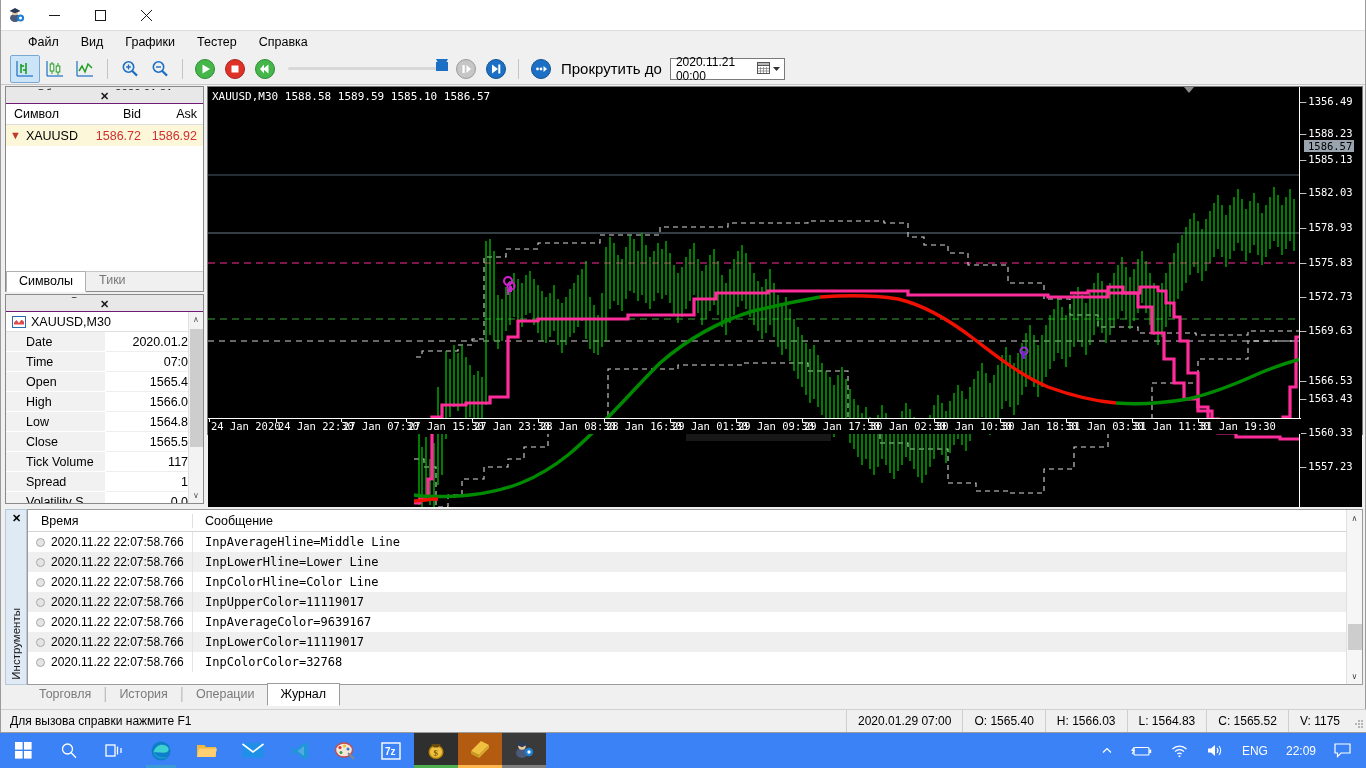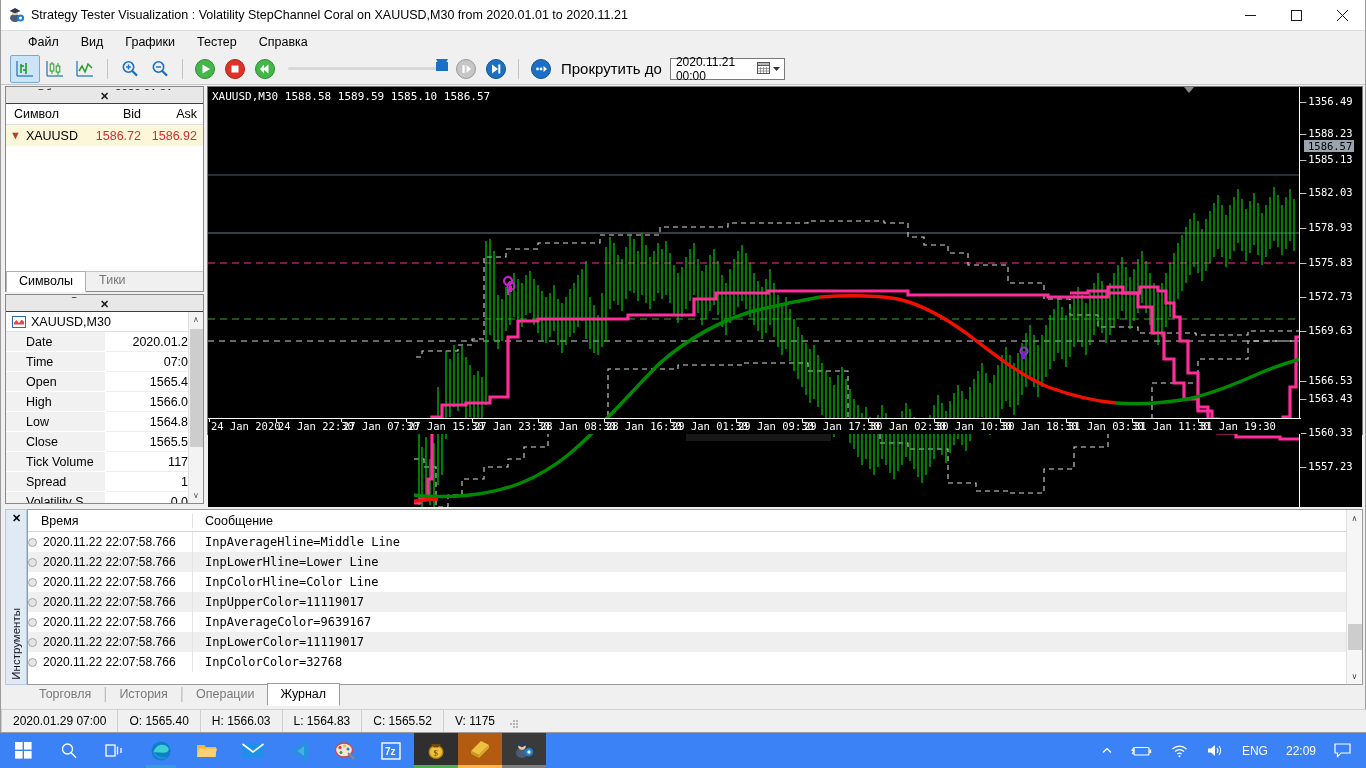--- a/index.html
+++ b/index.html
@@ -219,21 +219,21 @@
   }
   .j-head {
     display: flex; height: 22px; align-items: center;
     border-bottom: 1px solid #d4d4d4; font-size: 12.5px; color: #000; background: #fff;
   }
   .j-head .hc1 { width: 165px; padding-left: 13px; border-right: 1px solid #e0e0e0; }
   .j-head .hc2 { flex: 1; padding-left: 12px; }
   .j-row { display: flex; height: 20px; align-items: center; font-size: 12px; }
   .j-row.alt { background: #efefef; }
   .j-row .rc1 {
-    width: 165px; display: flex; align-items: center; gap: 6px; 
+    width: 165px; display: flex; align-items: center; gap: 6px; padding-left: 8px;
     color: #000; border-right: 1px solid #e4e4e4; height: 20px;
   }
   .j-row .rc2 {
     flex: 1; padding-left: 12px; color: #000;
     font-family: "DejaVu Sans Mono", monospace; font-size: 12px;
   }
   .j-dot {
     width: 9px; height: 9px; border-radius: 50%;
     border: 1px solid #a8a8a8; background: #e4e4e4; flex: none;
   }
@@ -305,21 +305,20 @@
     <div class="titlebar">
       <div class="tb-icon">
         <svg width="18" height="18" viewBox="0 0 18 18">
           <ellipse cx="8" cy="12" rx="5" ry="4" fill="#4a5a7a"></ellipse>
           <circle cx="8" cy="6" r="3.2" fill="#e8c9a0"></circle>
           <path d="M2.5 5 L8 2 L13.5 5 L8 7.2 Z" fill="#2b3a55"></path>
           <circle cx="13.5" cy="12" r="3.6" fill="#1b7fd4"></circle>
           <circle cx="13.5" cy="12" r="1.5" fill="#fff"></circle>
         </svg>
       </div>
-      <div class="tb-title">Strategy Tester Visualization : Volatility StepChannel Coral on XAUUSD,M30 from 2020.01.01 to 2020.11.21</div>
       <div class="win-btns">
         <div class="win-btn">
           <svg width="11" height="11" viewBox="0 0 11 11">
               <line x1="0" y1="5.5" x2="11" y2="5.5" stroke="#1a1a1a" stroke-width="1"></line>
             </svg>
         </div>
         <div class="win-btn">
           <svg width="11" height="11" viewBox="0 0 11 11">
               <rect x="0.5" y="0.5" width="10" height="10" fill="none" stroke="#1a1a1a" stroke-width="1"></rect>
             </svg>
@@ -937,20 +936,21 @@
           <div class="btab-sep">|</div>
           <div class="btab">История</div>
           <div class="btab-sep">|</div>
           <div class="btab">Операции</div>
           <div class="btab sel">Журнал</div>
         </div>
       </div>
     </div>
 
     <div class="statusbar">
+      <span class="hint">Для вызова справки нажмите F1</span>
       <span class="sb-cell">2020.01.29 07:00</span>
       <span class="sb-cell">O: 1565.40</span>
       <span class="sb-cell">H: 1566.03</span>
       <span class="sb-cell">L: 1564.83</span>
       <span class="sb-cell">C: 1565.52</span>
       <span class="sb-cell">V: 1175</span>
       <span class="sb-grip">
         <svg width="12" height="12" viewBox="0 0 12 12" style="margin-top:8px;">
           <circle cx="8" cy="3" r="0.9" fill="#9a9a9a"></circle>
             <circle cx="11" cy="3" r="0.9" fill="#9a9a9a"></circle>

